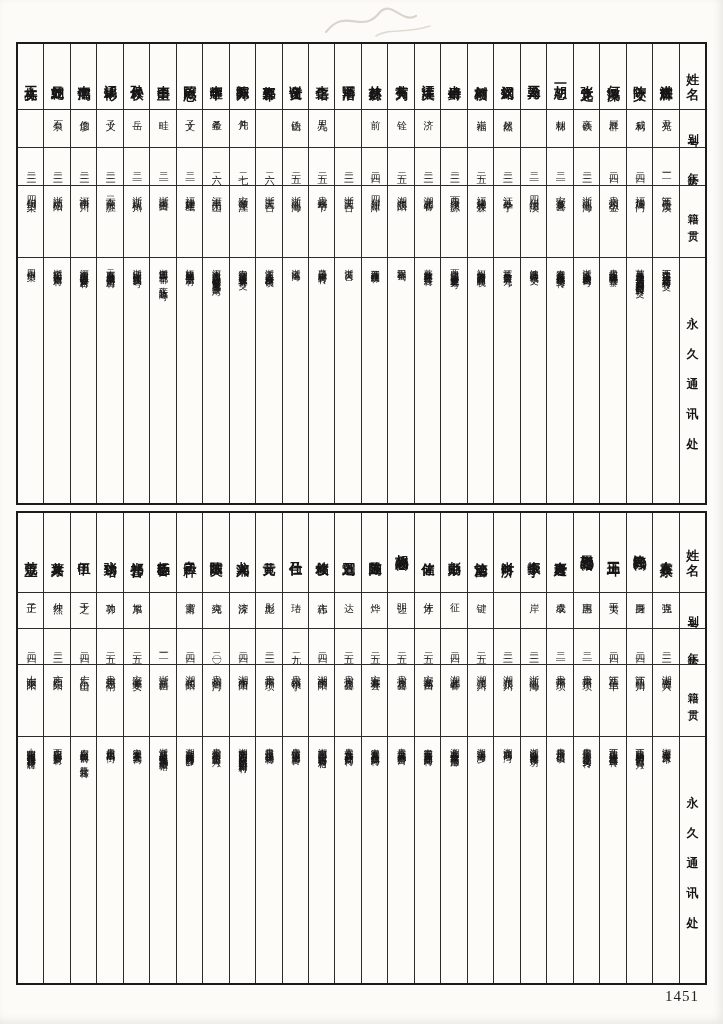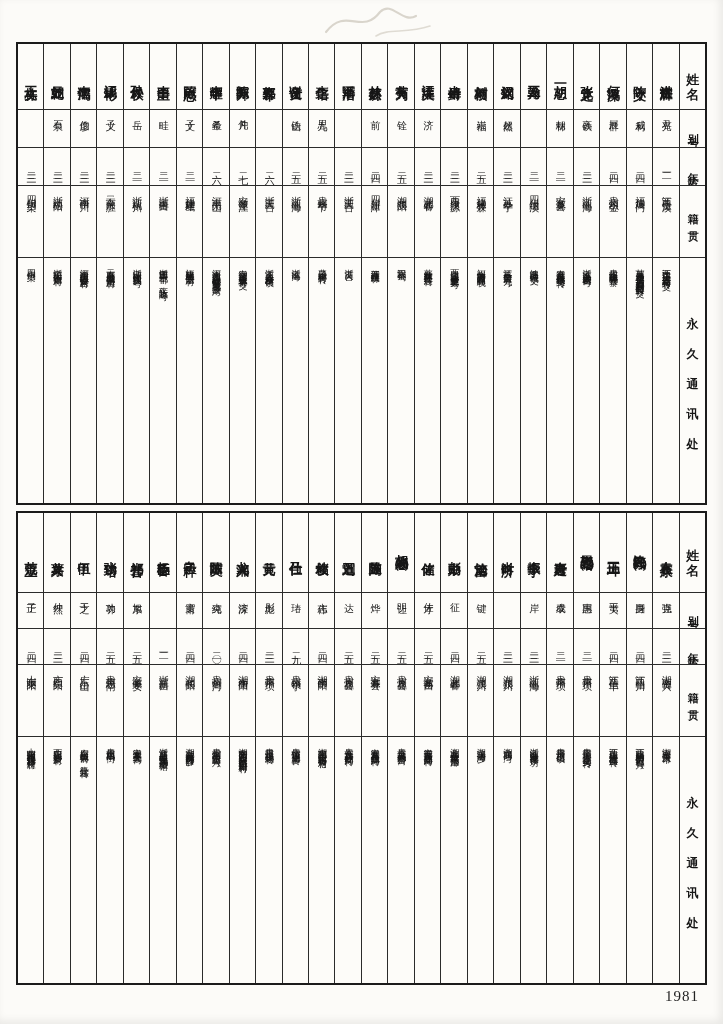--- a/index.html
+++ b/index.html
@@ -963,15 +963,15 @@
         </div>
         <div class="cell native">
           <span>山东莱阳</span>
         </div>
         <div class="cell address">
           <span>山东莱阳城裕兴德转林格庄村</span>
         </div>
       </div>
     </section>
 
-  <div class="page-number">1981</div>
+  <div class="page-number">1451</div>
 
 </div>
 
 </body></html>

